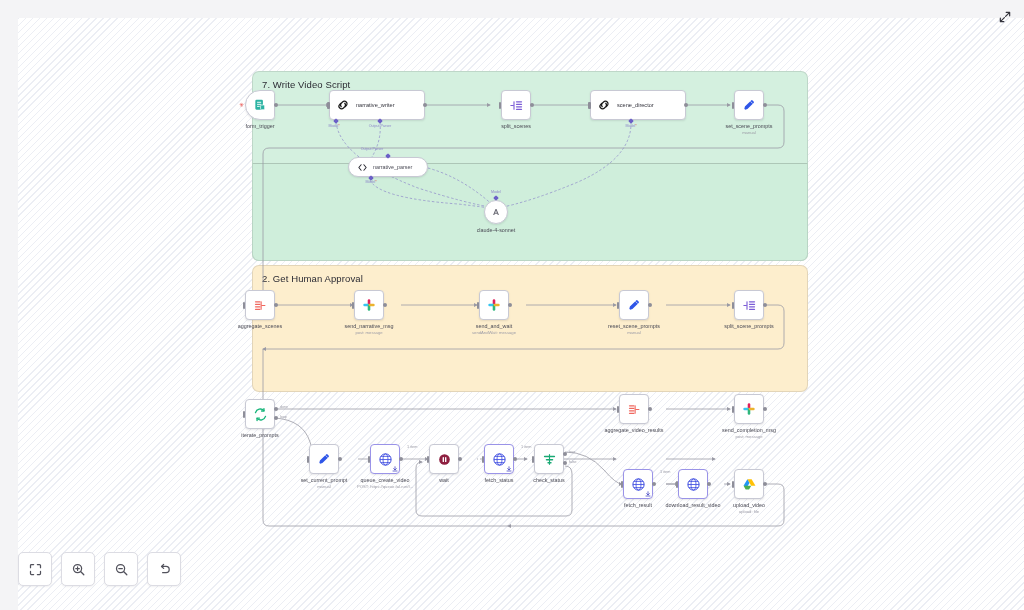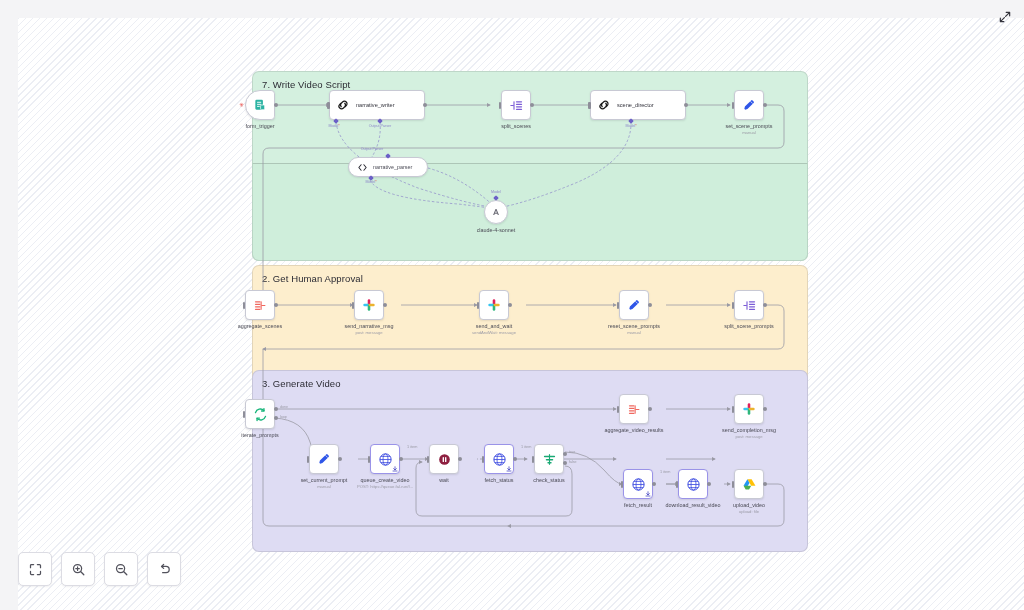--- a/index.html
+++ b/index.html
@@ -123,23 +123,20 @@
 
   <div id="canvas">
 
     <div class="section" id="sec1">
       <div class="section-title">7. Write Video Script</div>
     </div>
     <div class="section" id="sec1b"></div>
     <div class="section" id="sec2">
       <div class="section-title">2. Get Human Approval</div>
     </div>
-    <div class="section" id="sec3">
-      <div class="section-title">3. Generate Video</div>
-    </div>
 
     <svg id="edges">
       <defs>
         <marker id="ar" markerWidth="5" markerHeight="5" refX="4" refY="2.5" orient="auto">
           <path d="M0,0 L5,2.5 L0,5 z" fill="#9a9aa5"></path>
         </marker>
         <marker id="arL" markerWidth="5" markerHeight="5" refX="4" refY="2.5" orient="auto-start-reverse">
           <path d="M0,0 L5,2.5 L0,5 z" fill="#9a9aa5"></path>
         </marker>
       </defs>

